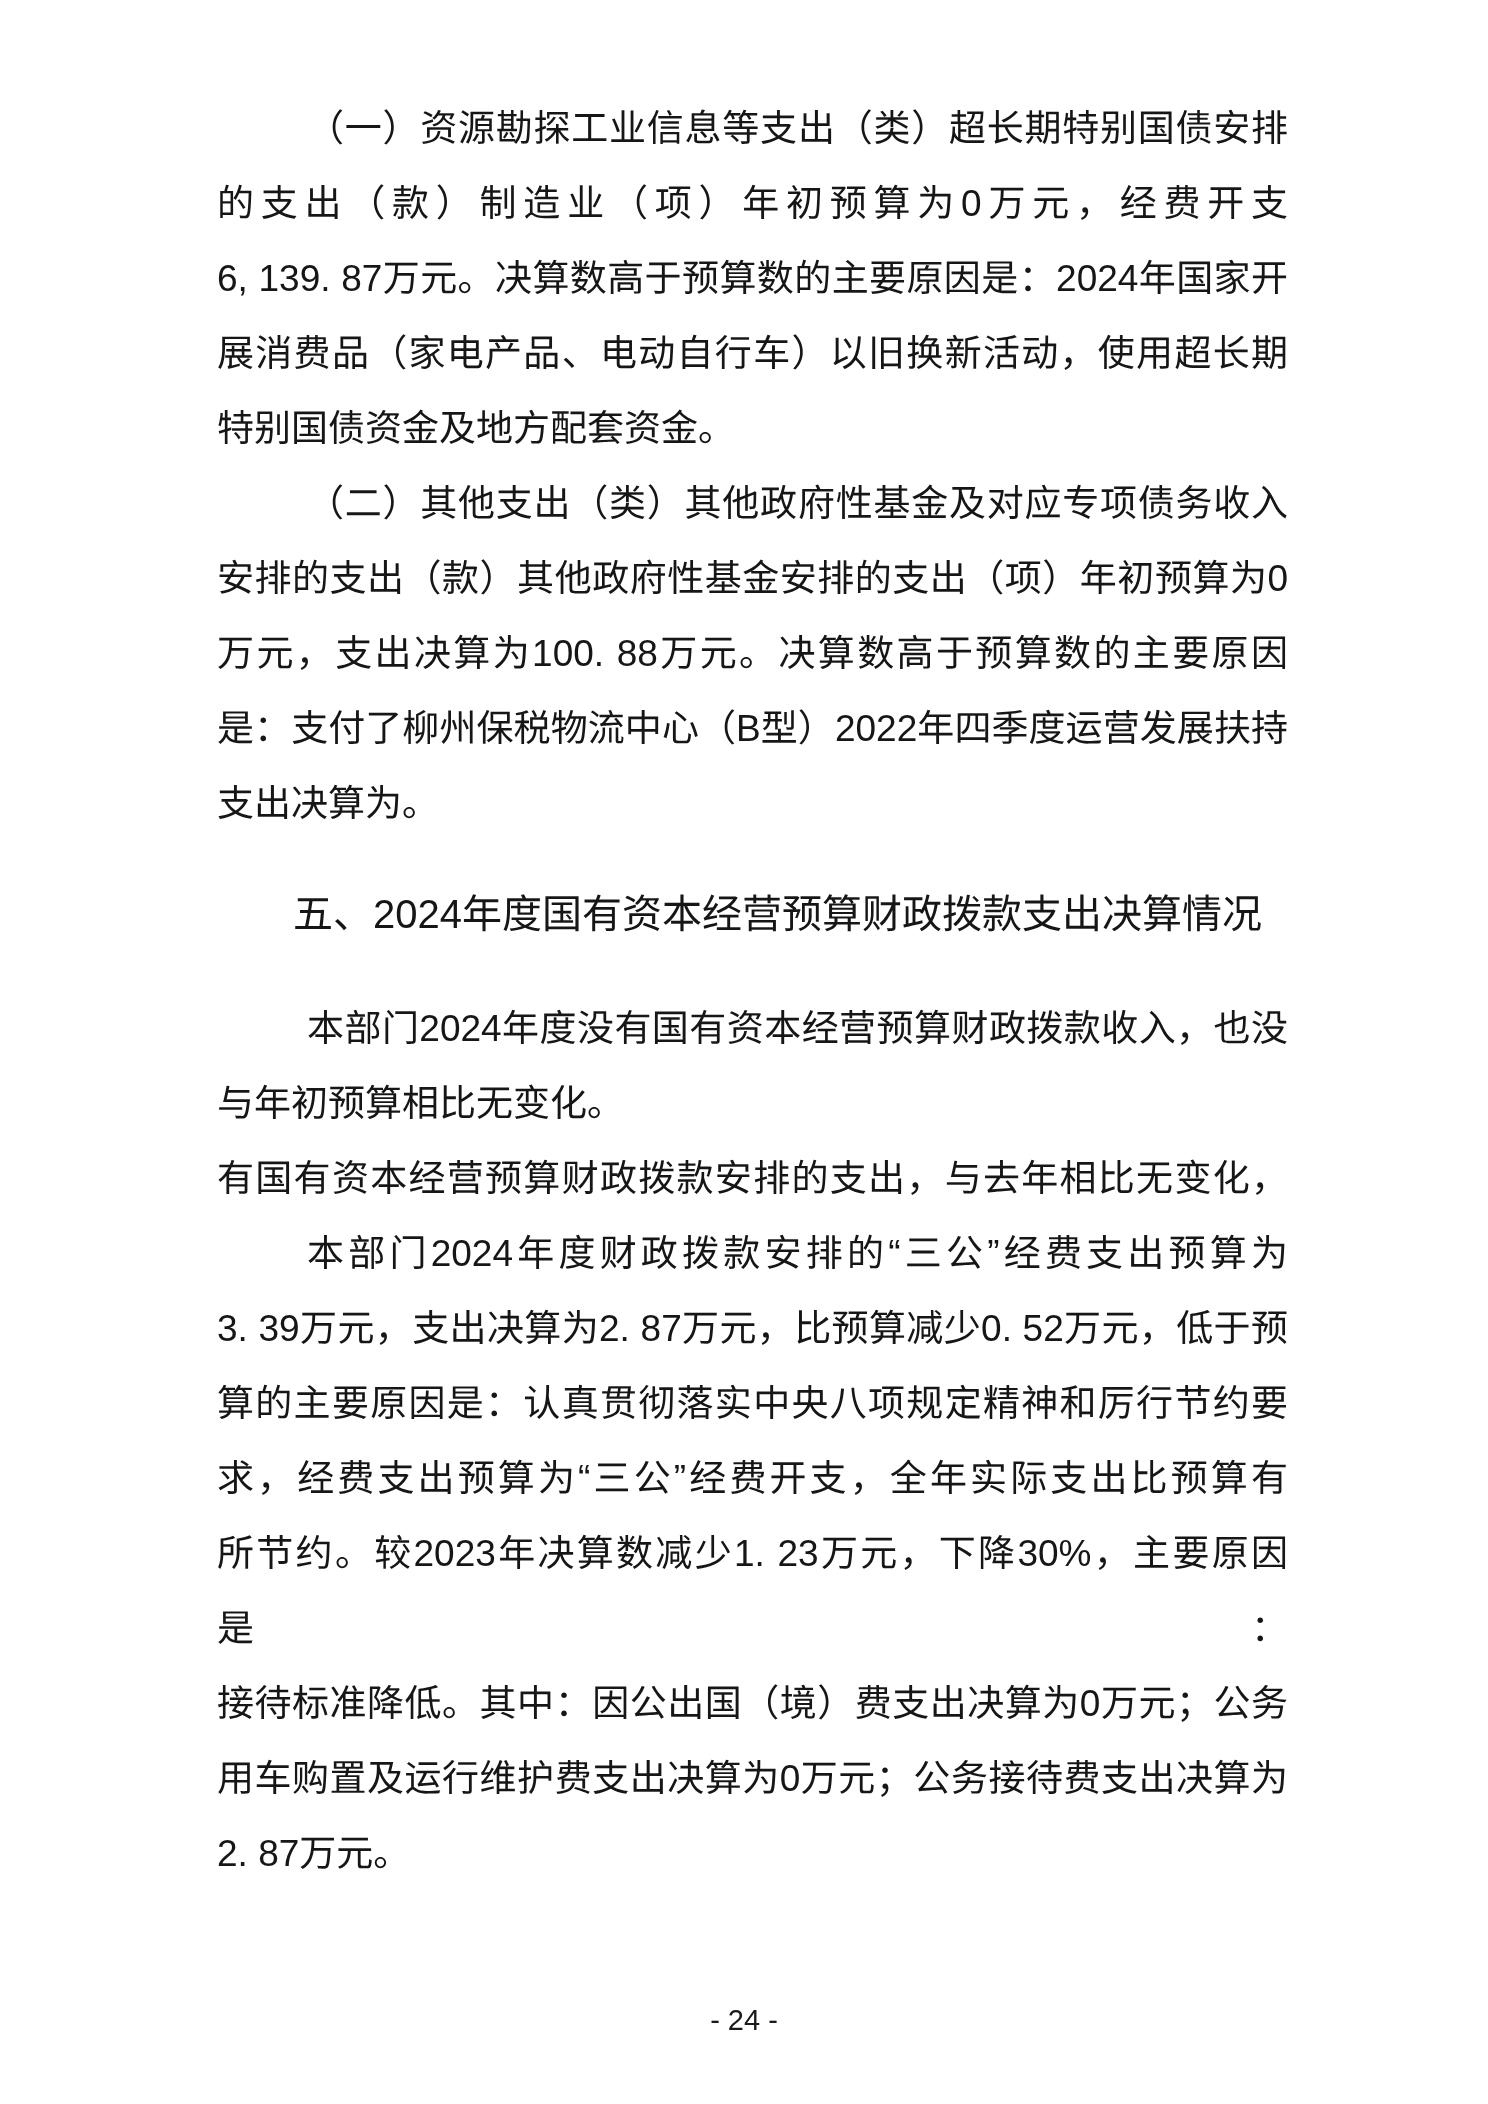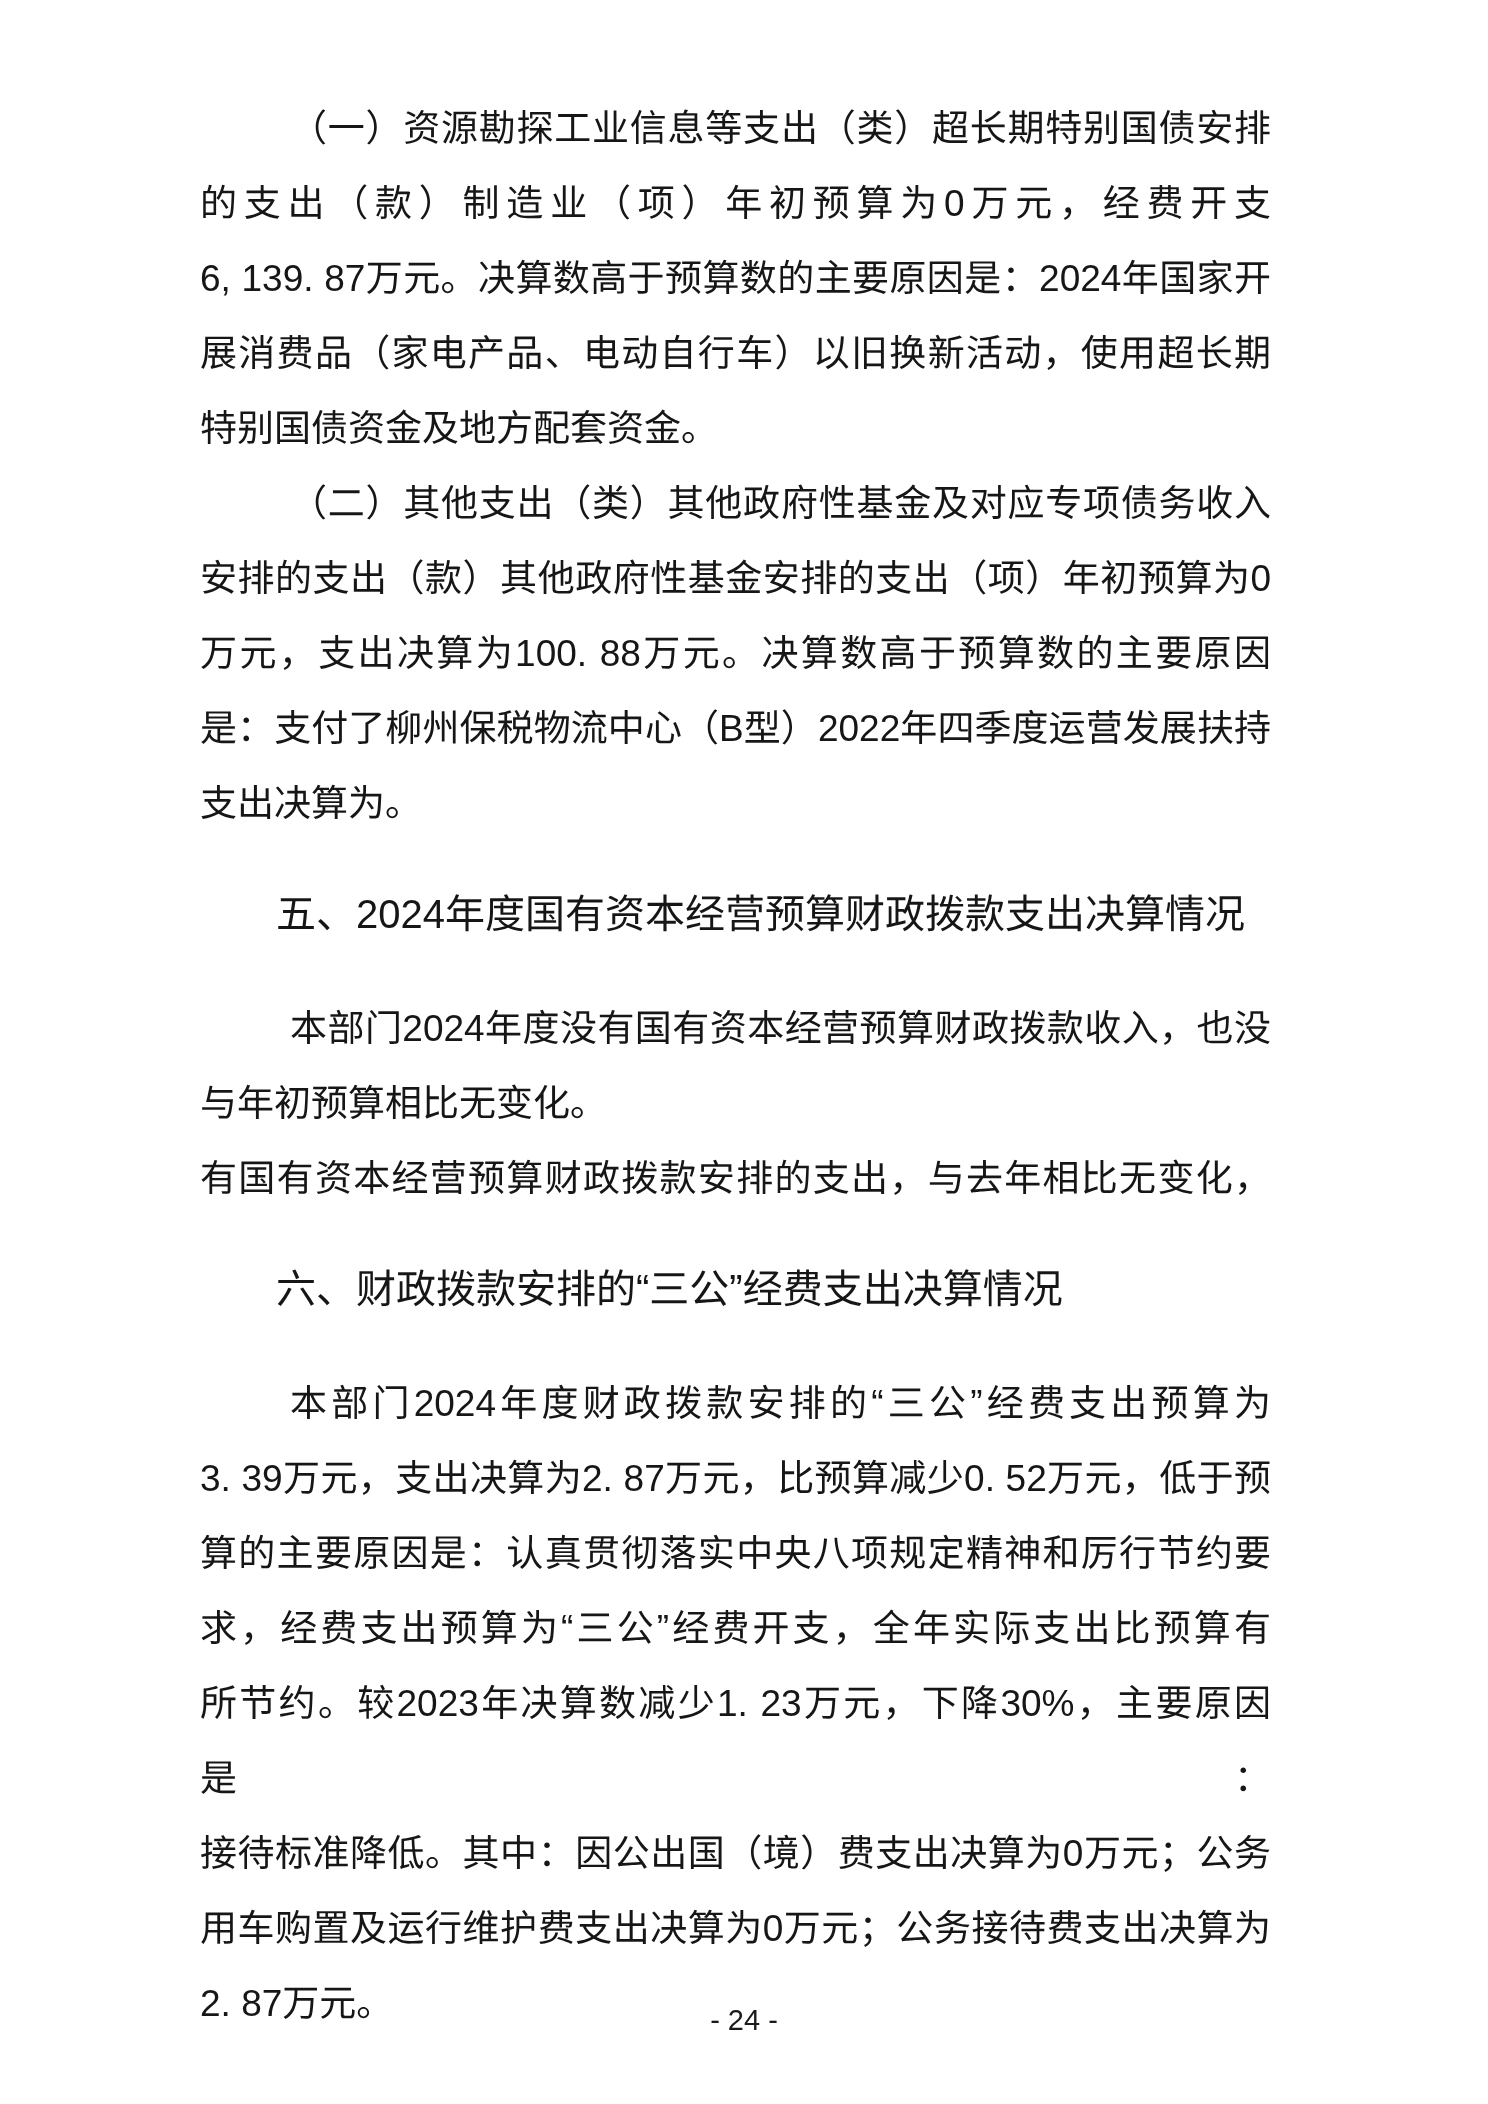--- a/index.html
+++ b/index.html
@@ -8,21 +8,21 @@
     width: 1488px;
     height: 2104px;
     margin: 0 auto;
     background: #ffffff;
     color: #161616;
     font-family: "Liberation Sans", sans-serif;
     overflow: hidden;
   }
   .content {
     position: absolute;
-    left: 200px;
+    left: 217px;
     top: 91px;
     width: 1071px;
   }
   .para { margin: 0; padding: 0; }
   .line {
     margin: 0;
     font-size: 37px;
     line-height: 75px;
     letter-spacing: 0;
     text-align: justify;
@@ -73,21 +73,20 @@
     </section>
 
     <h2 class="heading">五、2024年度国有资本经营预算财政拨款支出决算情况</h2>
 
     <section class="para">
       <p class="line first">本部门2024年度没有国有资本经营预算财政拨款收入，也没</p>
       <p class="line last">与年初预算相比无变化。</p>
       <p class="line">有国有资本经营预算财政拨款安排的支出，与去年相比无变化，</p>
     </section>
 
-    <h2 class="heading">六、财政拨款安排的“三公”经费支出决算情况</h2>
 
     <section class="para">
       <p class="line first">本部门2024年度财政拨款安排的“三公”经费支出预算为</p>
       <p class="line">3. 39万元，支出决算为2. 87万元，比预算减少0. 52万元，低于预</p>
       <p class="line">算的主要原因是：认真贯彻落实中央八项规定精神和厉行节约要</p>
       <p class="line">求，经费支出预算为“三公”经费开支，全年实际支出比预算有</p>
       <p class="line">所节约。较2023年决算数减少1. 23万元，下降30%，主要原因是：</p>
       <p class="line">接待标准降低。其中：因公出国（境）费支出决算为0万元；公务</p>
       <p class="line">用车购置及运行维护费支出决算为0万元；公务接待费支出决算为</p>
       <p class="line last">2. 87万元。</p>

